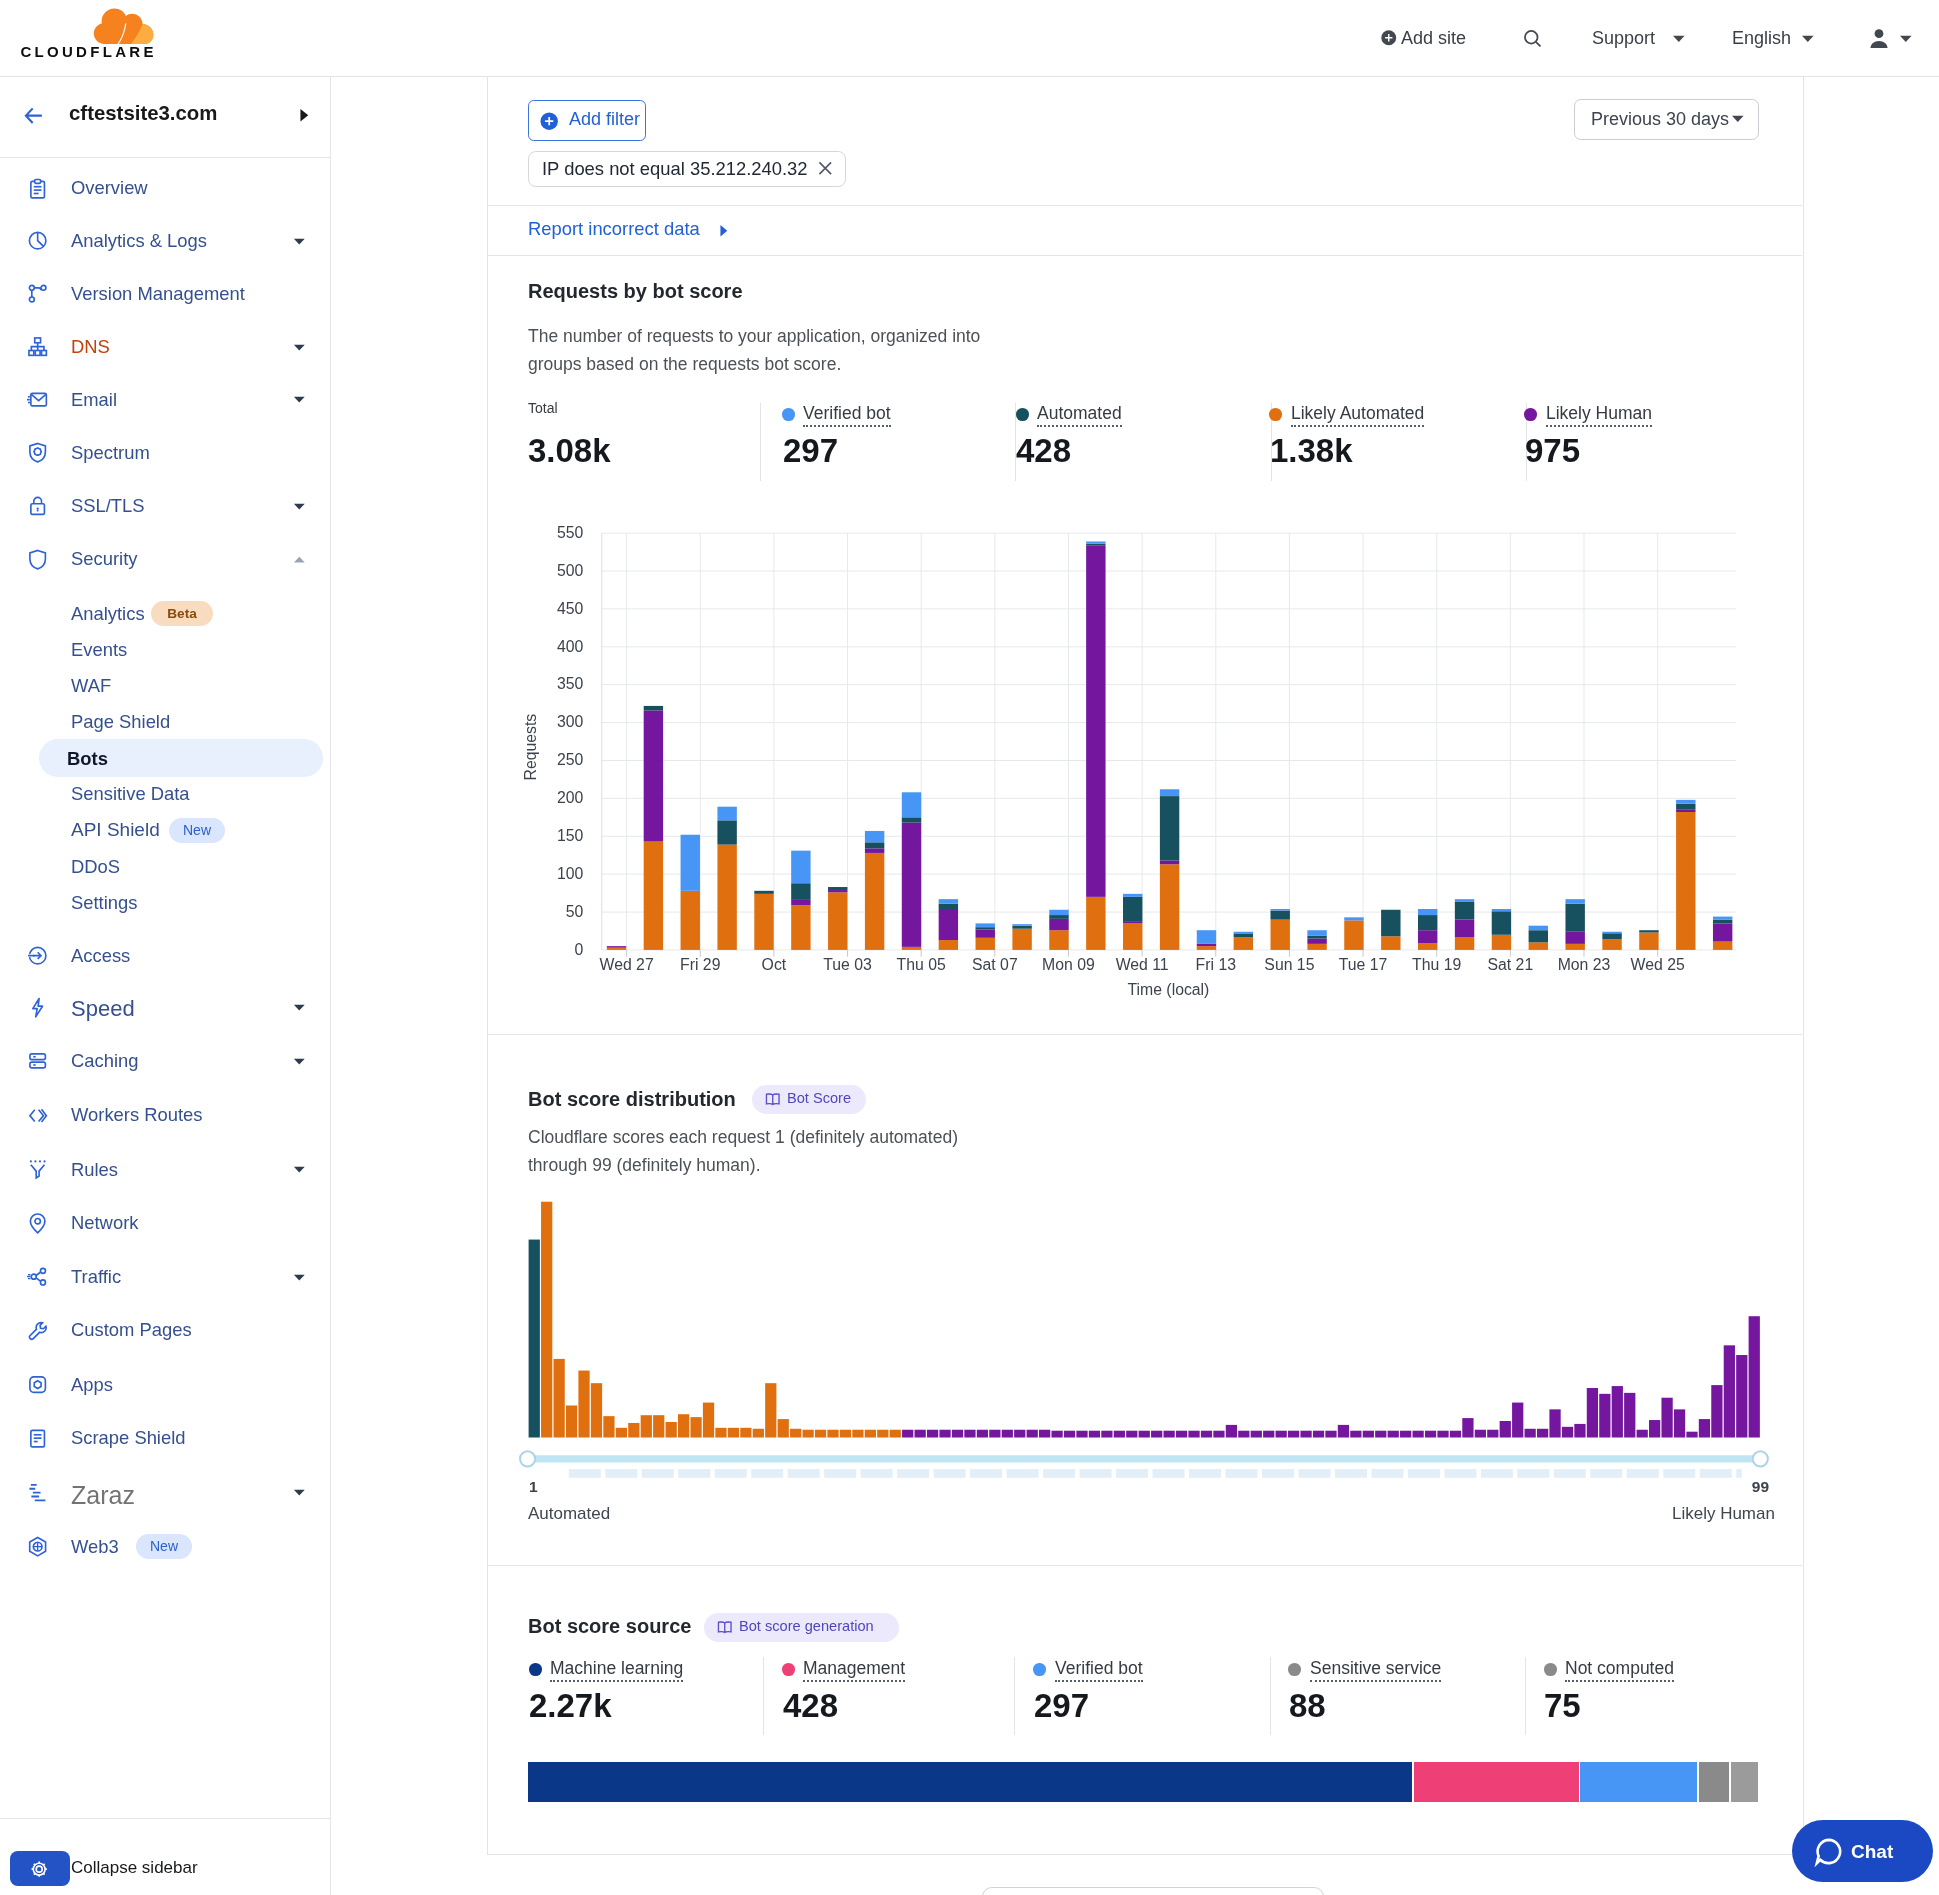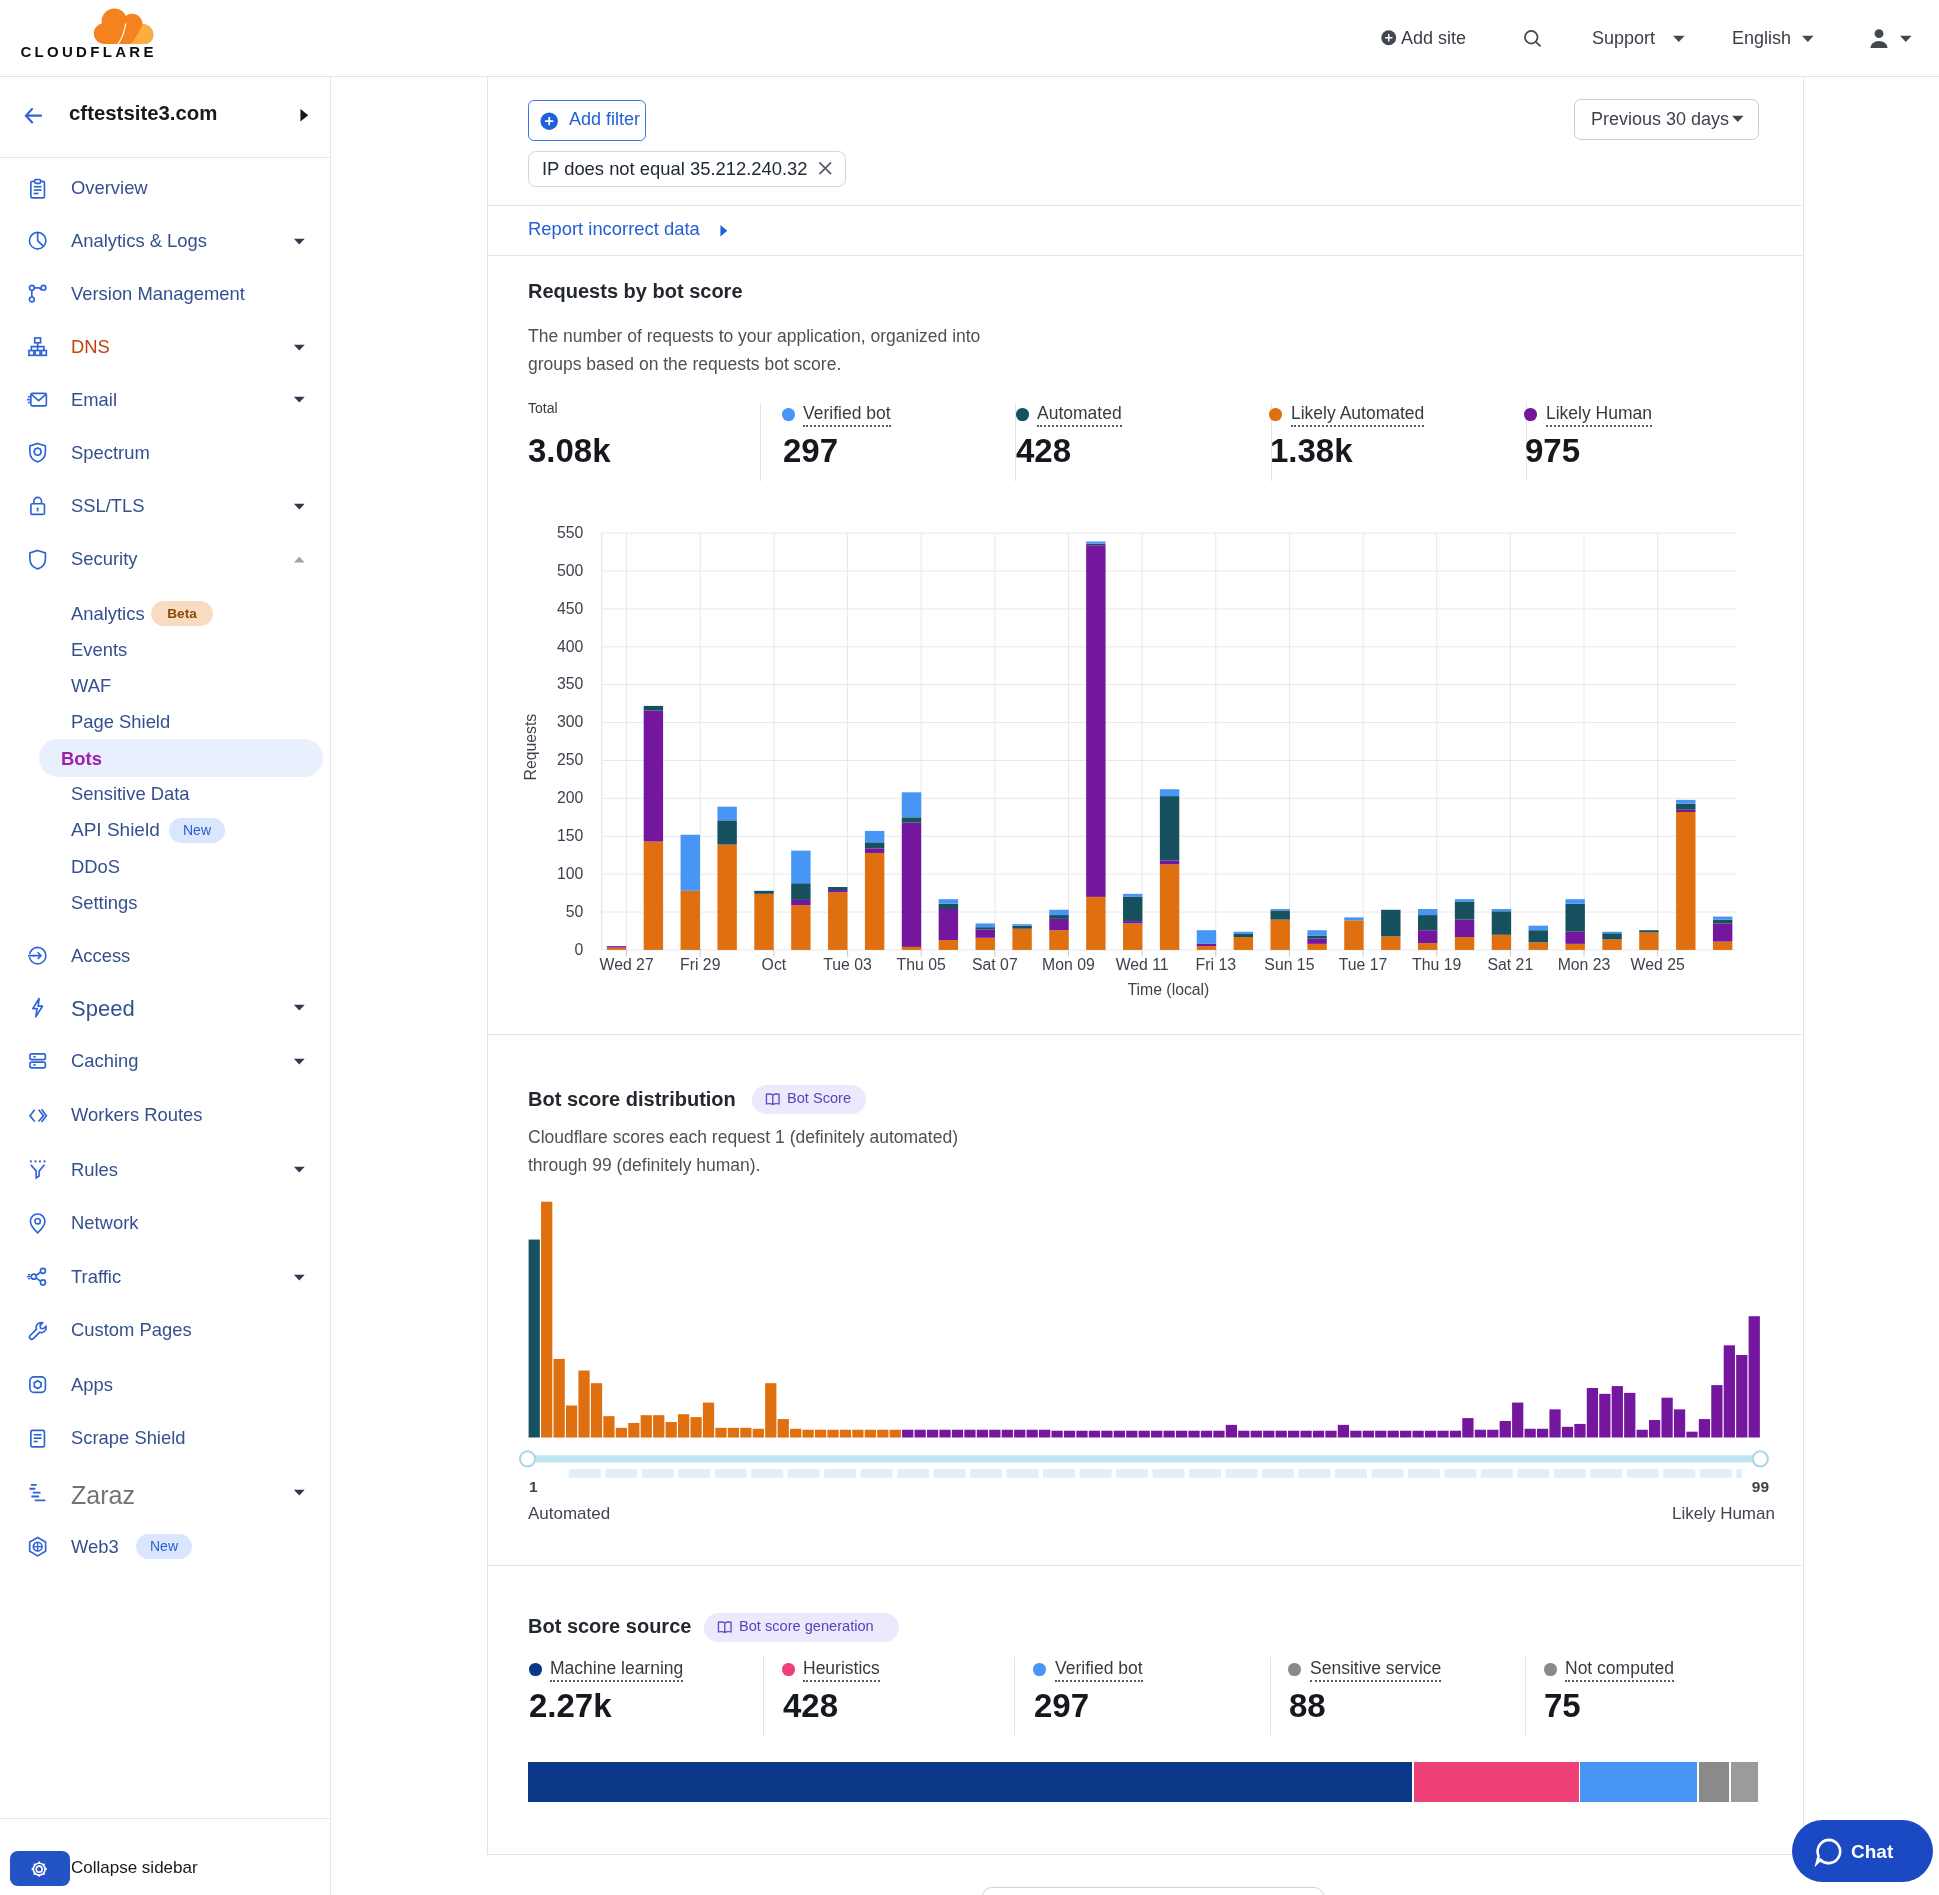--- a/index.html
+++ b/index.html
@@ -201,21 +201,21 @@
       <path d="M11 6.5 V15.5 M6.6 11 H15.4" stroke="#2e63d6" stroke-width="1.4"></path>
     </svg></div>
 <div style="position:absolute;left:71px;top:1536px;font-size:18.4px;color:#35508f">Web3</div>
 <div style="position:absolute;left:136px;top:1534px;width:56px;height:25px;border-radius:12.6px;background:#d9e6fd;color:#2c5fd0;font-size:14px;text-align:center;line-height:25px">New</div>
 <div style="position:absolute;left:71px;top:603px;font-size:18.4px;color:#35508f">Analytics</div>
 <div style="position:absolute;left:151px;top:601px;width:62px;height:25px;border-radius:12.6px;background:#f9dcc0;color:#8a4a0c;font-size:13.6px;font-weight:bold;text-align:center;line-height:25px">Beta</div>
 <div style="position:absolute;left:71px;top:639px;font-size:18.4px;color:#35508f">Events</div>
 <div style="position:absolute;left:71px;top:675px;font-size:18.4px;color:#35508f">WAF</div>
 <div style="position:absolute;left:71px;top:711px;font-size:18.4px;color:#35508f">Page Shield</div>
 <div style="position:absolute;left:39px;top:739px;width:284px;height:38px;border-radius:19px;background:#e7f0fc"></div>
-<div style="position:absolute;left:61px;top:748px;font-size:18.4px;font-weight:bold;color:#a21caf">Bots</div>
+<div style="position:absolute;left:67px;top:748px;font-size:18.4px;font-weight:bold;color:#0f172a">Bots</div>
 <div style="position:absolute;left:71px;top:783px;font-size:18.4px;color:#35508f">Sensitive Data</div>
 <div style="position:absolute;left:71px;top:819px;font-size:19px;color:#35508f">API Shield</div>
 <div style="position:absolute;left:169px;top:818px;width:56px;height:25px;border-radius:12.6px;background:#d9e6fd;color:#2c5fd0;font-size:14px;text-align:center;line-height:25px">New</div>
 <div style="position:absolute;left:71px;top:856px;font-size:18.4px;color:#35508f">DDoS</div>
 <div style="position:absolute;left:71px;top:892px;font-size:18.4px;color:#35508f">Settings</div>
 <div style="position:absolute;left:0;top:1818px;width:331px;height:1px;background:#e5e6e9"></div>
 <div style="position:absolute;left:9.7px;top:1851px;width:60px;height:35px;border-radius:7.8px;background:#2353c5"></div>
 <svg style="position:absolute;left:30px;top:1860px" width="18.4" height="18.4" viewBox="0 0 19 19">
     <g stroke="#fff" stroke-width="1.7" fill="none">
       <circle cx="9.5" cy="9.5" r="3.1"></circle>
@@ -597,21 +597,21 @@
   </svg>
 <div style="position:absolute;left:739px;top:1618px;font-size:14.6px;color:#4f46ba">Bot score generation</div>
 <div style="position:absolute;left:763px;top:1657px;width:1px;height:78px;background:#e2e4e7"></div>
 <div style="position:absolute;left:1014px;top:1657px;width:1px;height:78px;background:#e2e4e7"></div>
 <div style="position:absolute;left:1270px;top:1657px;width:1px;height:78px;background:#e2e4e7"></div>
 <div style="position:absolute;left:1525px;top:1657px;width:1px;height:78px;background:#e2e4e7"></div>
 <div style="position:absolute;left:529px;top:1663px;width:12.6px;height:12.6px;border-radius:50%;background:#0a3788"></div>
 <div style="position:absolute;left:550px;top:1658px;font-size:17.5px;color:#363b42;border-bottom:2.4px dotted #565d66;padding-bottom:1px">Machine learning</div>
 <div style="position:absolute;left:529px;top:1687px;font-size:33px;font-weight:bold;color:#15181d">2.27k</div>
 <div style="position:absolute;left:782px;top:1663px;width:12.6px;height:12.6px;border-radius:50%;background:#ee3f76"></div>
-<div style="position:absolute;left:803px;top:1658px;font-size:17.5px;color:#363b42;border-bottom:2.4px dotted #565d66;padding-bottom:1px">Heuristics</div>
+<div style="position:absolute;left:803px;top:1658px;font-size:17.5px;color:#363b42;border-bottom:2.4px dotted #565d66;padding-bottom:1px">Management</div>
 <div style="position:absolute;left:783px;top:1687px;font-size:33px;font-weight:bold;color:#15181d">428</div>
 <div style="position:absolute;left:1033px;top:1663px;width:12.6px;height:12.6px;border-radius:50%;background:#4795f5"></div>
 <div style="position:absolute;left:1055px;top:1658px;font-size:17.5px;color:#363b42;border-bottom:2.4px dotted #565d66;padding-bottom:1px">Verified bot</div>
 <div style="position:absolute;left:1034px;top:1687px;font-size:33px;font-weight:bold;color:#15181d">297</div>
 <div style="position:absolute;left:1288px;top:1663px;width:12.6px;height:12.6px;border-radius:50%;background:#8a8a8a"></div>
 <div style="position:absolute;left:1310px;top:1658px;font-size:17.5px;color:#363b42;border-bottom:2.4px dotted #565d66;padding-bottom:1px">Sensitive service</div>
 <div style="position:absolute;left:1289px;top:1687px;font-size:33px;font-weight:bold;color:#15181d">88</div>
 <div style="position:absolute;left:1544px;top:1663px;width:12.6px;height:12.6px;border-radius:50%;background:#8a8a8a"></div>
 <div style="position:absolute;left:1565px;top:1658px;font-size:17.5px;color:#363b42;border-bottom:2.4px dotted #565d66;padding-bottom:1px">Not computed</div>
 <div style="position:absolute;left:1544px;top:1687px;font-size:33px;font-weight:bold;color:#15181d">75</div>

